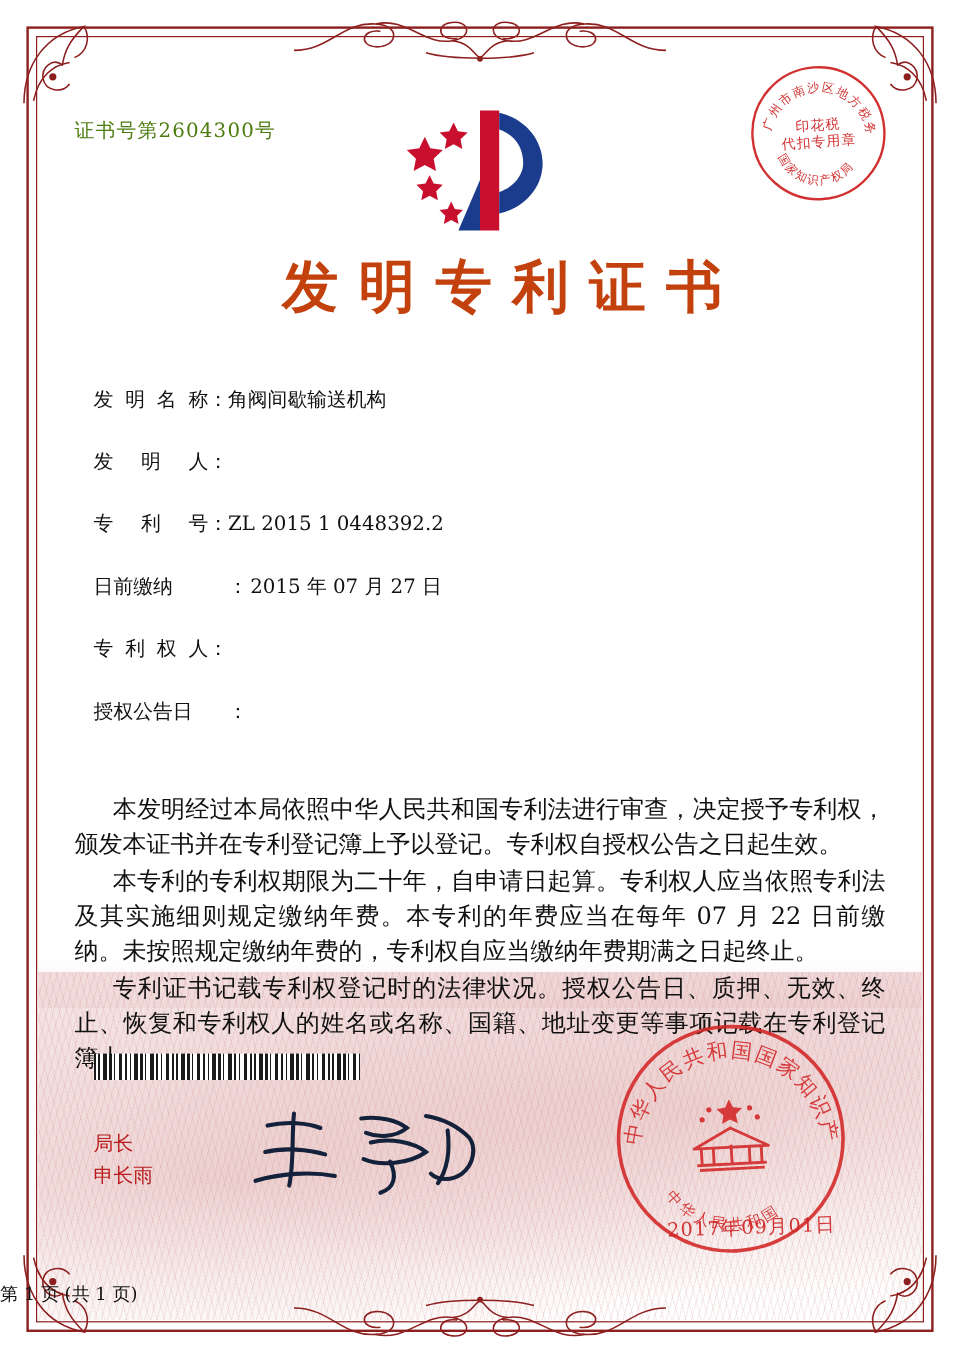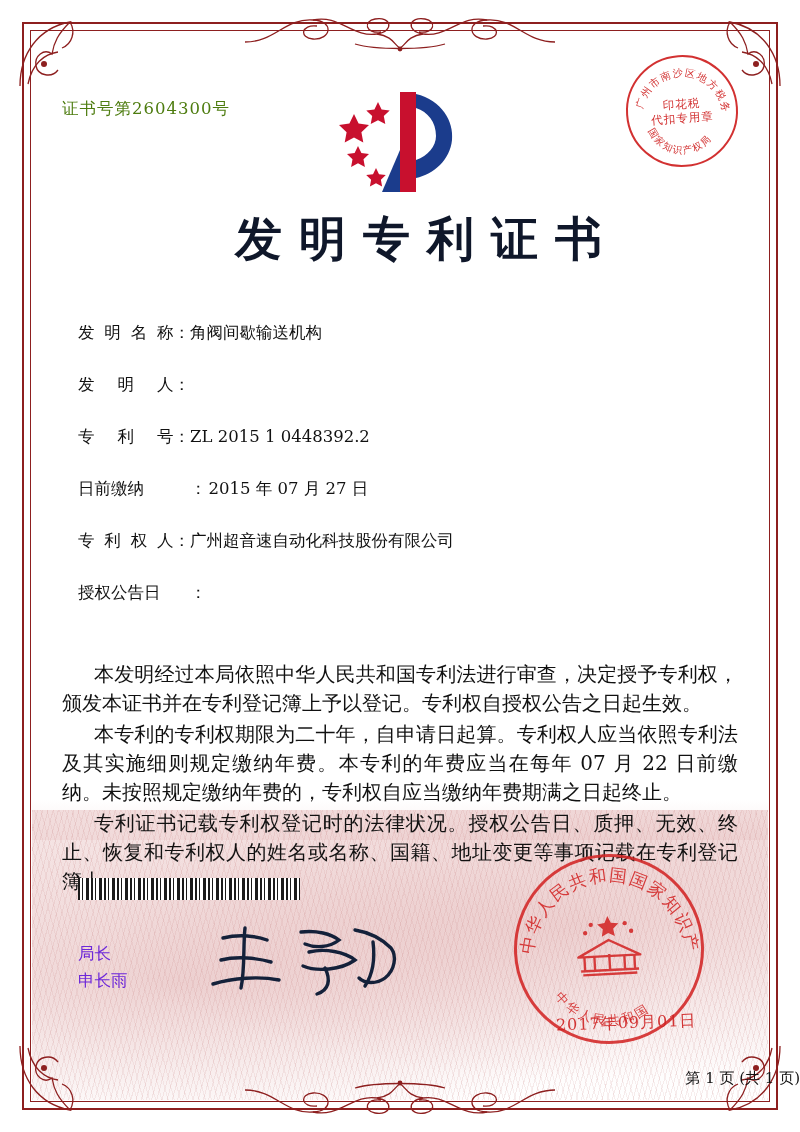--- a/index.html
+++ b/index.html
@@ -132,21 +132,21 @@
 
   .title {
     position: absolute;
     left: 0; right: 0;
     top: 208px;
     text-align: center;
     font-size: 47px;
     letter-spacing: 17px;
     text-indent: 17px;
     font-weight: 700;
-    color: #0f172a;
+    color: #c2410c;
     font-family: "DejaVu Serif", serif;
     padding-left: 37px;
   }
 
   
   .fields {
     position: absolute;
     left: 78px;
     top: 322px;
     right: 70px;
@@ -207,21 +207,21 @@
     );
   }
 
   
   .sig-label {
     position: absolute;
     left: 78px;
     top: 940px;
     font-size: 16.5px;
     line-height: 27px;
-    color: #6d28d9;
+    color: #b91c1c;
     font-family: Liberation Sans, sans-serif;
   }
   .sig-hand {
     position: absolute;
     left: 205px;
     top: 918px;
     width: 205px;
     height: 80px;
     color: #14213a;
   }
@@ -259,21 +259,21 @@
     letter-spacing: 1px;
     font-family: "DejaVu Serif", serif;
     transform: rotate(-2deg);
     opacity: .9;
   }
 
   .footer {
     position: absolute;
     left: 0; right: 0;
     bottom: 44px;
-    text-align: right;
+    text-align: left;
     font-size: 15px;
     color: #111;
     font-family: "DejaVu Serif", serif;
   }
 </style>
 </head>
 <body>
 
 <div class="page">
 
@@ -407,21 +407,20 @@
       <span class="field-colon">：</span>
       <span class="field-value">2015 年 07 月 27 日</span>
     </div>
     <div class="field-row">
       <span class="field-label spread">
         <span>专</span>
           <span>利</span>
           <span>权</span>
           <span>人：</span>
       </span>
-      <span class="field-value">广州超音速自动化科技股份有限公司</span>
     </div>
     <div class="field-row">
       <span class="field-label">授权公告日</span>
       <span class="field-colon">：</span>
     </div>
   </div>
 
   <div class="paras">
     <p>本发明经过本局依照中华人民共和国专利法进行审查，决定授予专利权，颁发本证书并在专利登记簿上予以登记。专利权自授权公告之日起生效。</p>
     <p>本专利的专利权期限为二十年，自申请日起算。专利权人应当依照专利法及其实施细则规定缴纳年费。本专利的年费应当在每年 07 月 22 日前缴纳。未按照规定缴纳年费的，专利权自应当缴纳年费期满之日起终止。</p>

